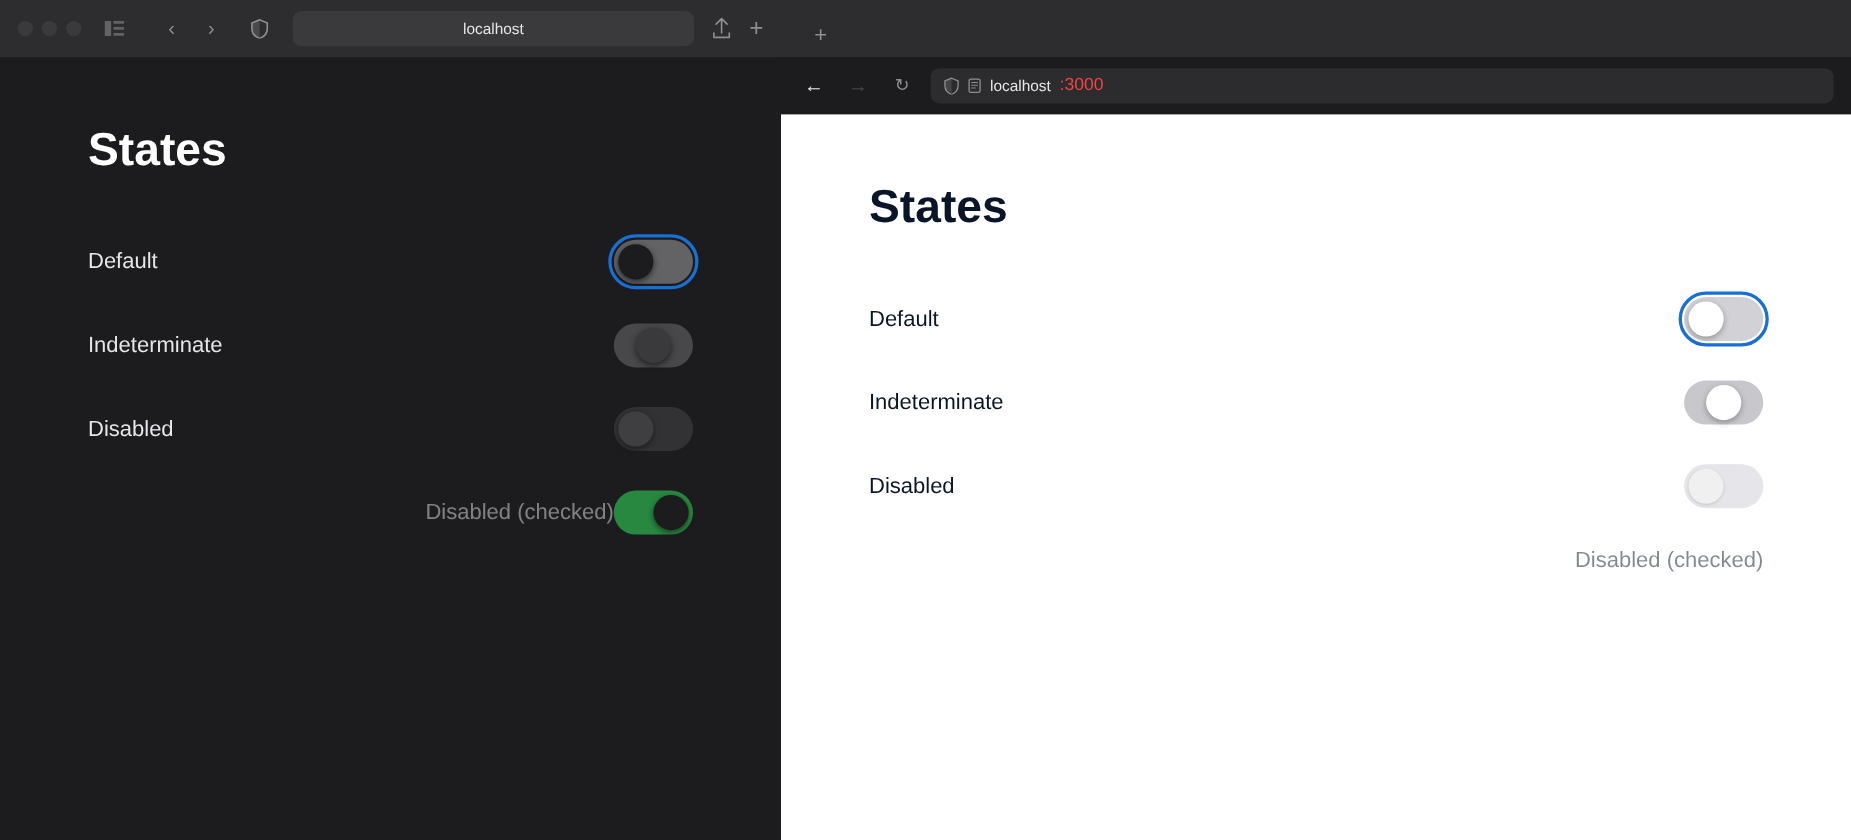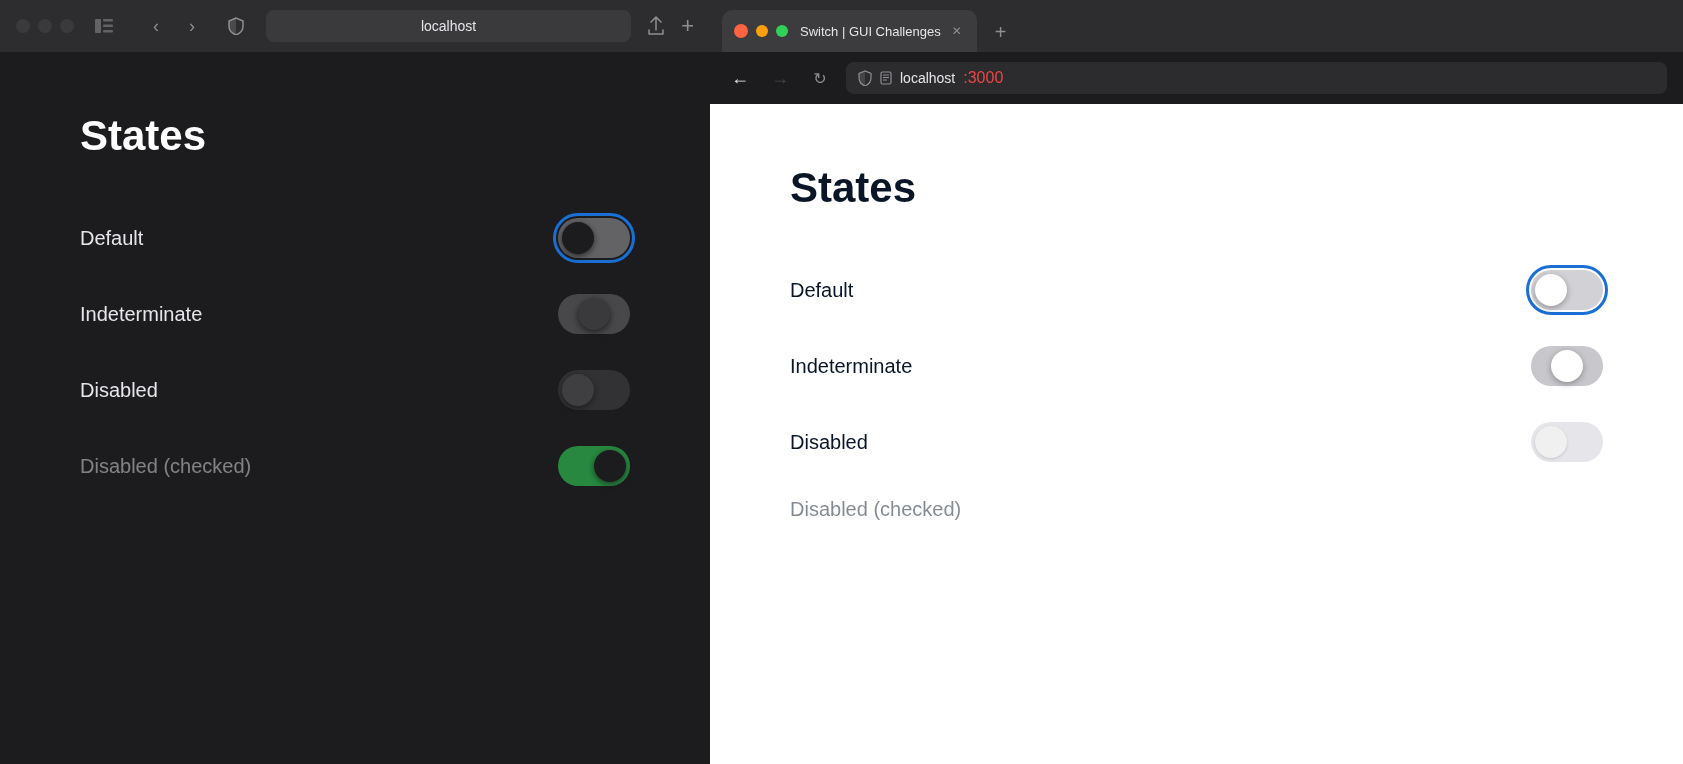--- a/index.html
+++ b/index.html
@@ -362,21 +362,21 @@
     }
     .toggle-light.disabled-state .knob {
       background: #f0f0f0;
       box-shadow: 0 1px 3px rgba(0,0,0,0.15);
     }
 
     
     .partial-row {
       display: flex;
       align-items: center;
-      justify-content: space-between;
+      justify-content: flex-end;
       padding: 18px 0;
     }
     .partial-label {
       font-size: 20px;
       color: #0a1628;
       font-weight: 400;
       opacity: 0.5;
     }
     .partial-label-dark {
       font-size: 20px;
@@ -467,27 +467,20 @@
       <div class="toggle-dark green-on-dark" style="opacity:0.6;">
         <div class="knob" style="left:auto; right:4px;"></div>
       </div>
     </div>
   </div>
 </div>
 
 <div class="right-panel">
 
   <div class="tab-bar">
-    <div class="tab">
-      <div class="tab-favicon red" style="width: 14px; height: 14px; border-radius: 50%; background: rgb(255, 99, 64); flex-shrink: 0;"></div>
-      <div class="tab-favicon orange" style="width: 12px; height: 12px; border-radius: 50%; background: rgb(255, 159, 10); flex-shrink: 0;"></div>
-      <div class="tab-favicon green" style="width: 12px; height: 12px; border-radius: 50%; background: rgb(48, 209, 88); flex-shrink: 0;"></div>
-      <span class="tab-title" style="margin-left:4px;">Switch | GUI Challenges</span>
-      <div class="tab-close">✕</div>
-    </div>
     <div class="tab-add">+</div>
   </div>
 
   <div class="nav-bar">
     <div class="nav-arrow">←</div>
     <div class="nav-arrow disabled">→</div>
     <div class="nav-refresh">↻</div>
 
     <div class="address-bar-right">
       <span class="address-shield">

